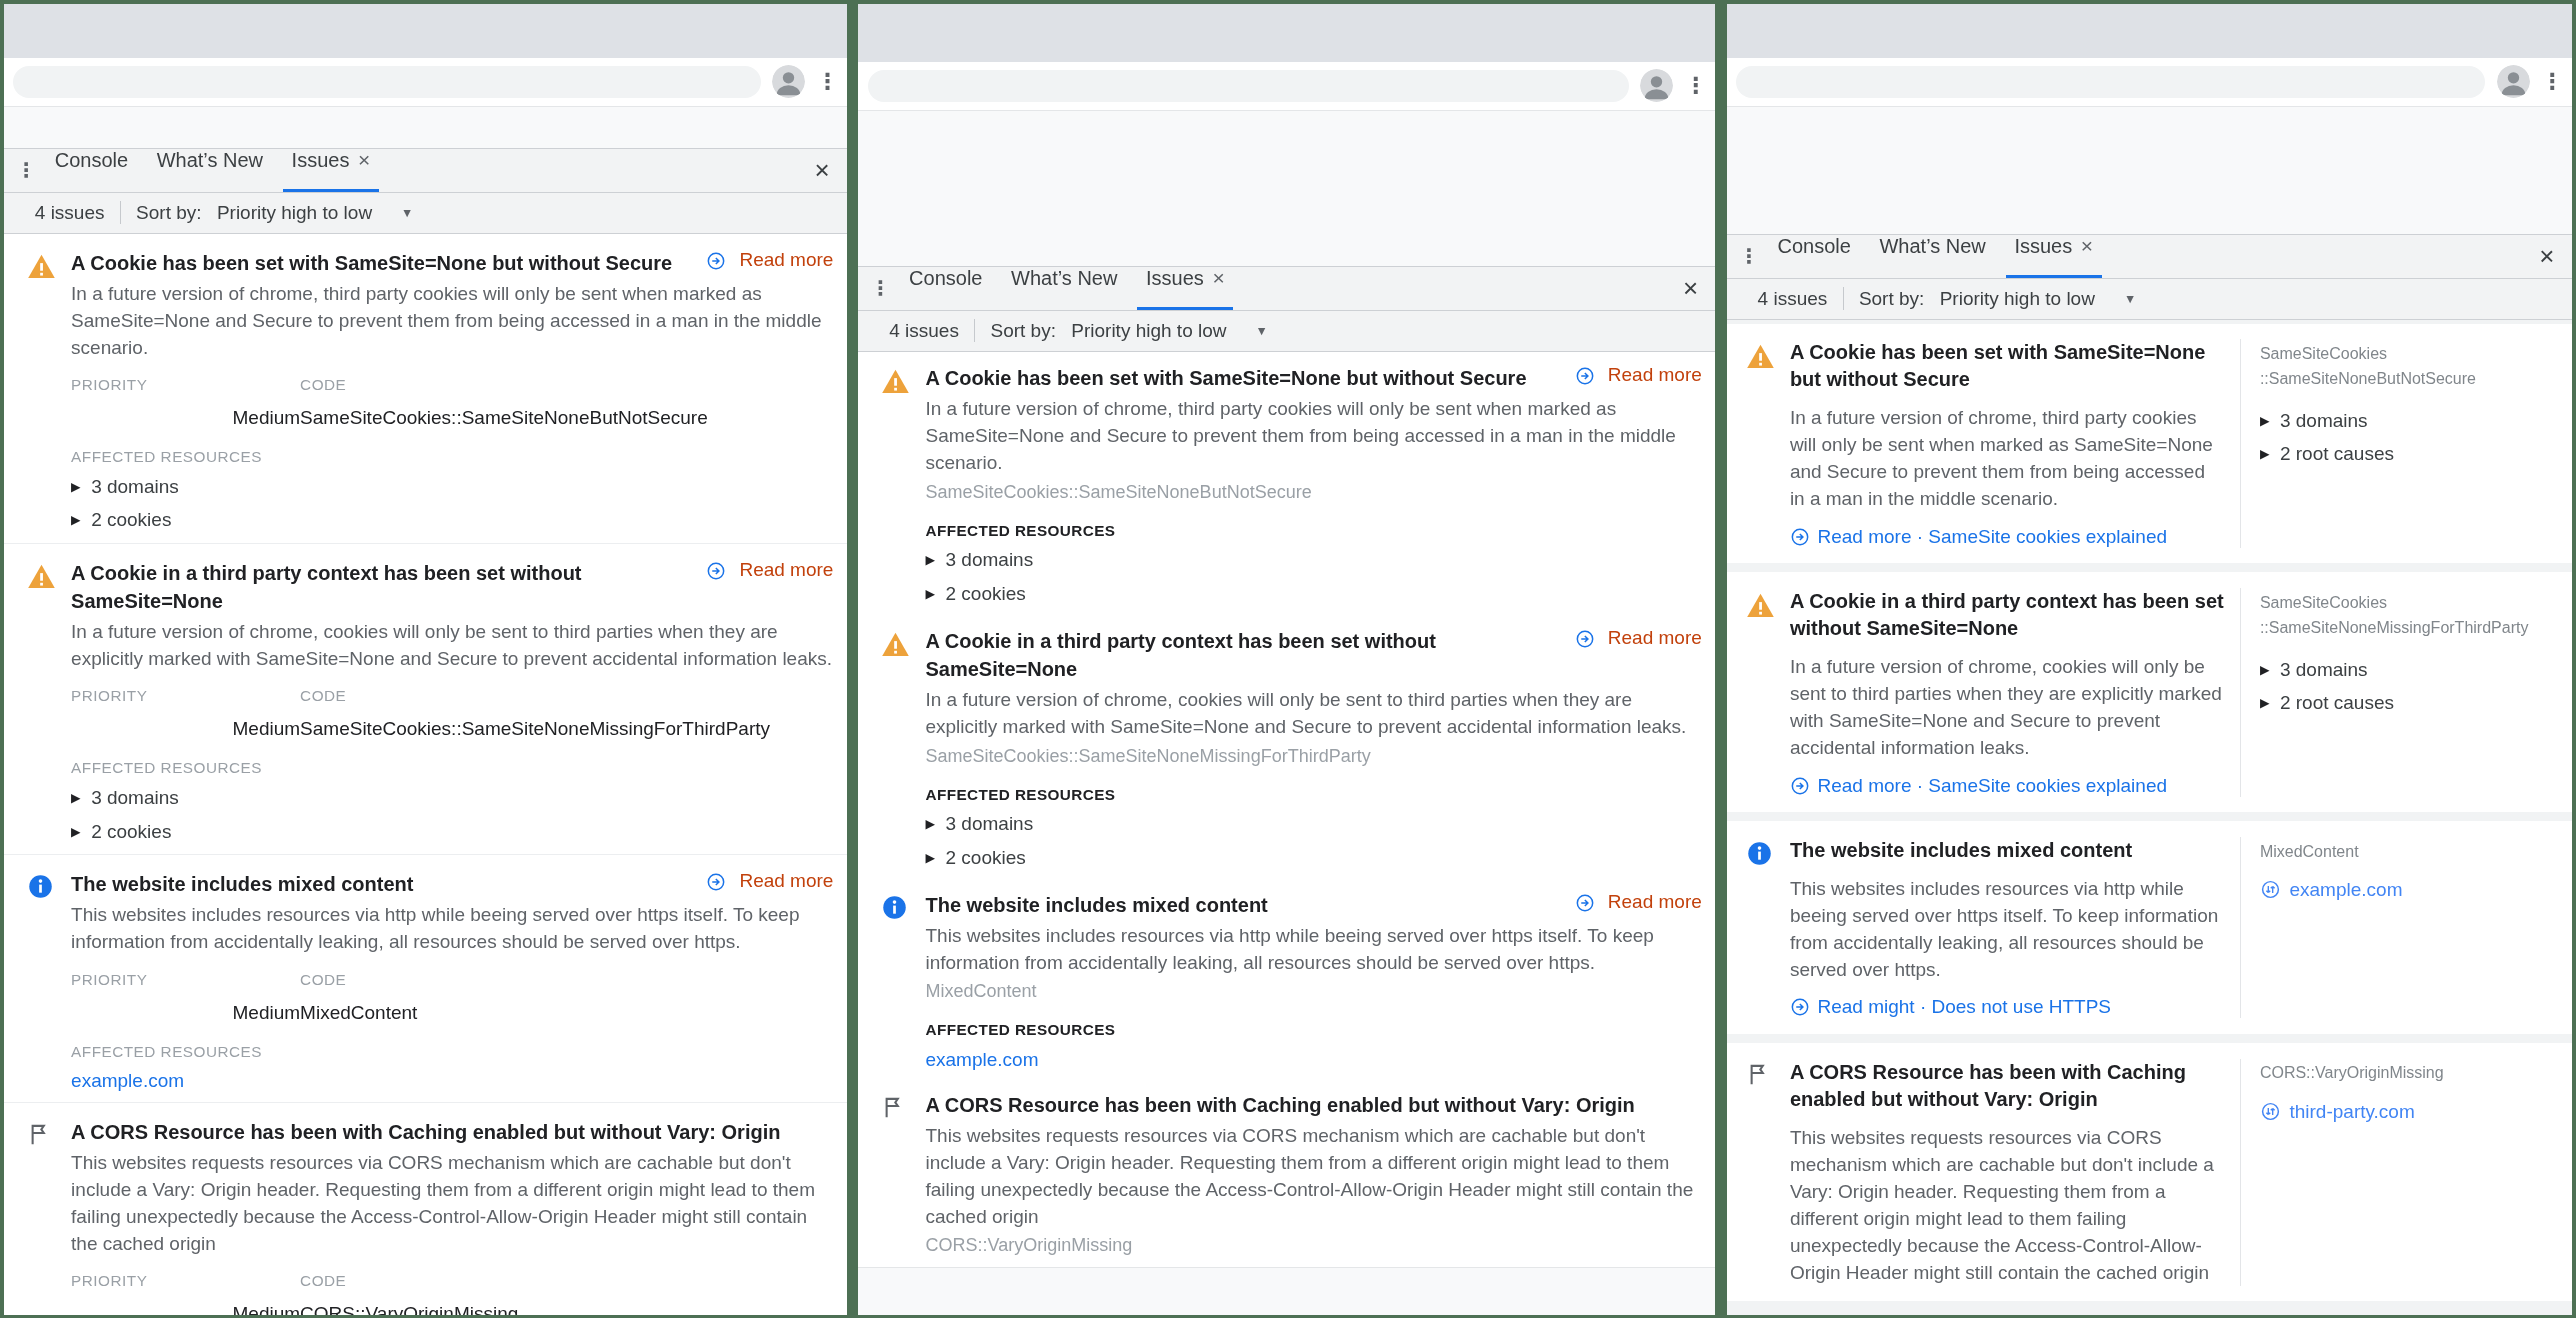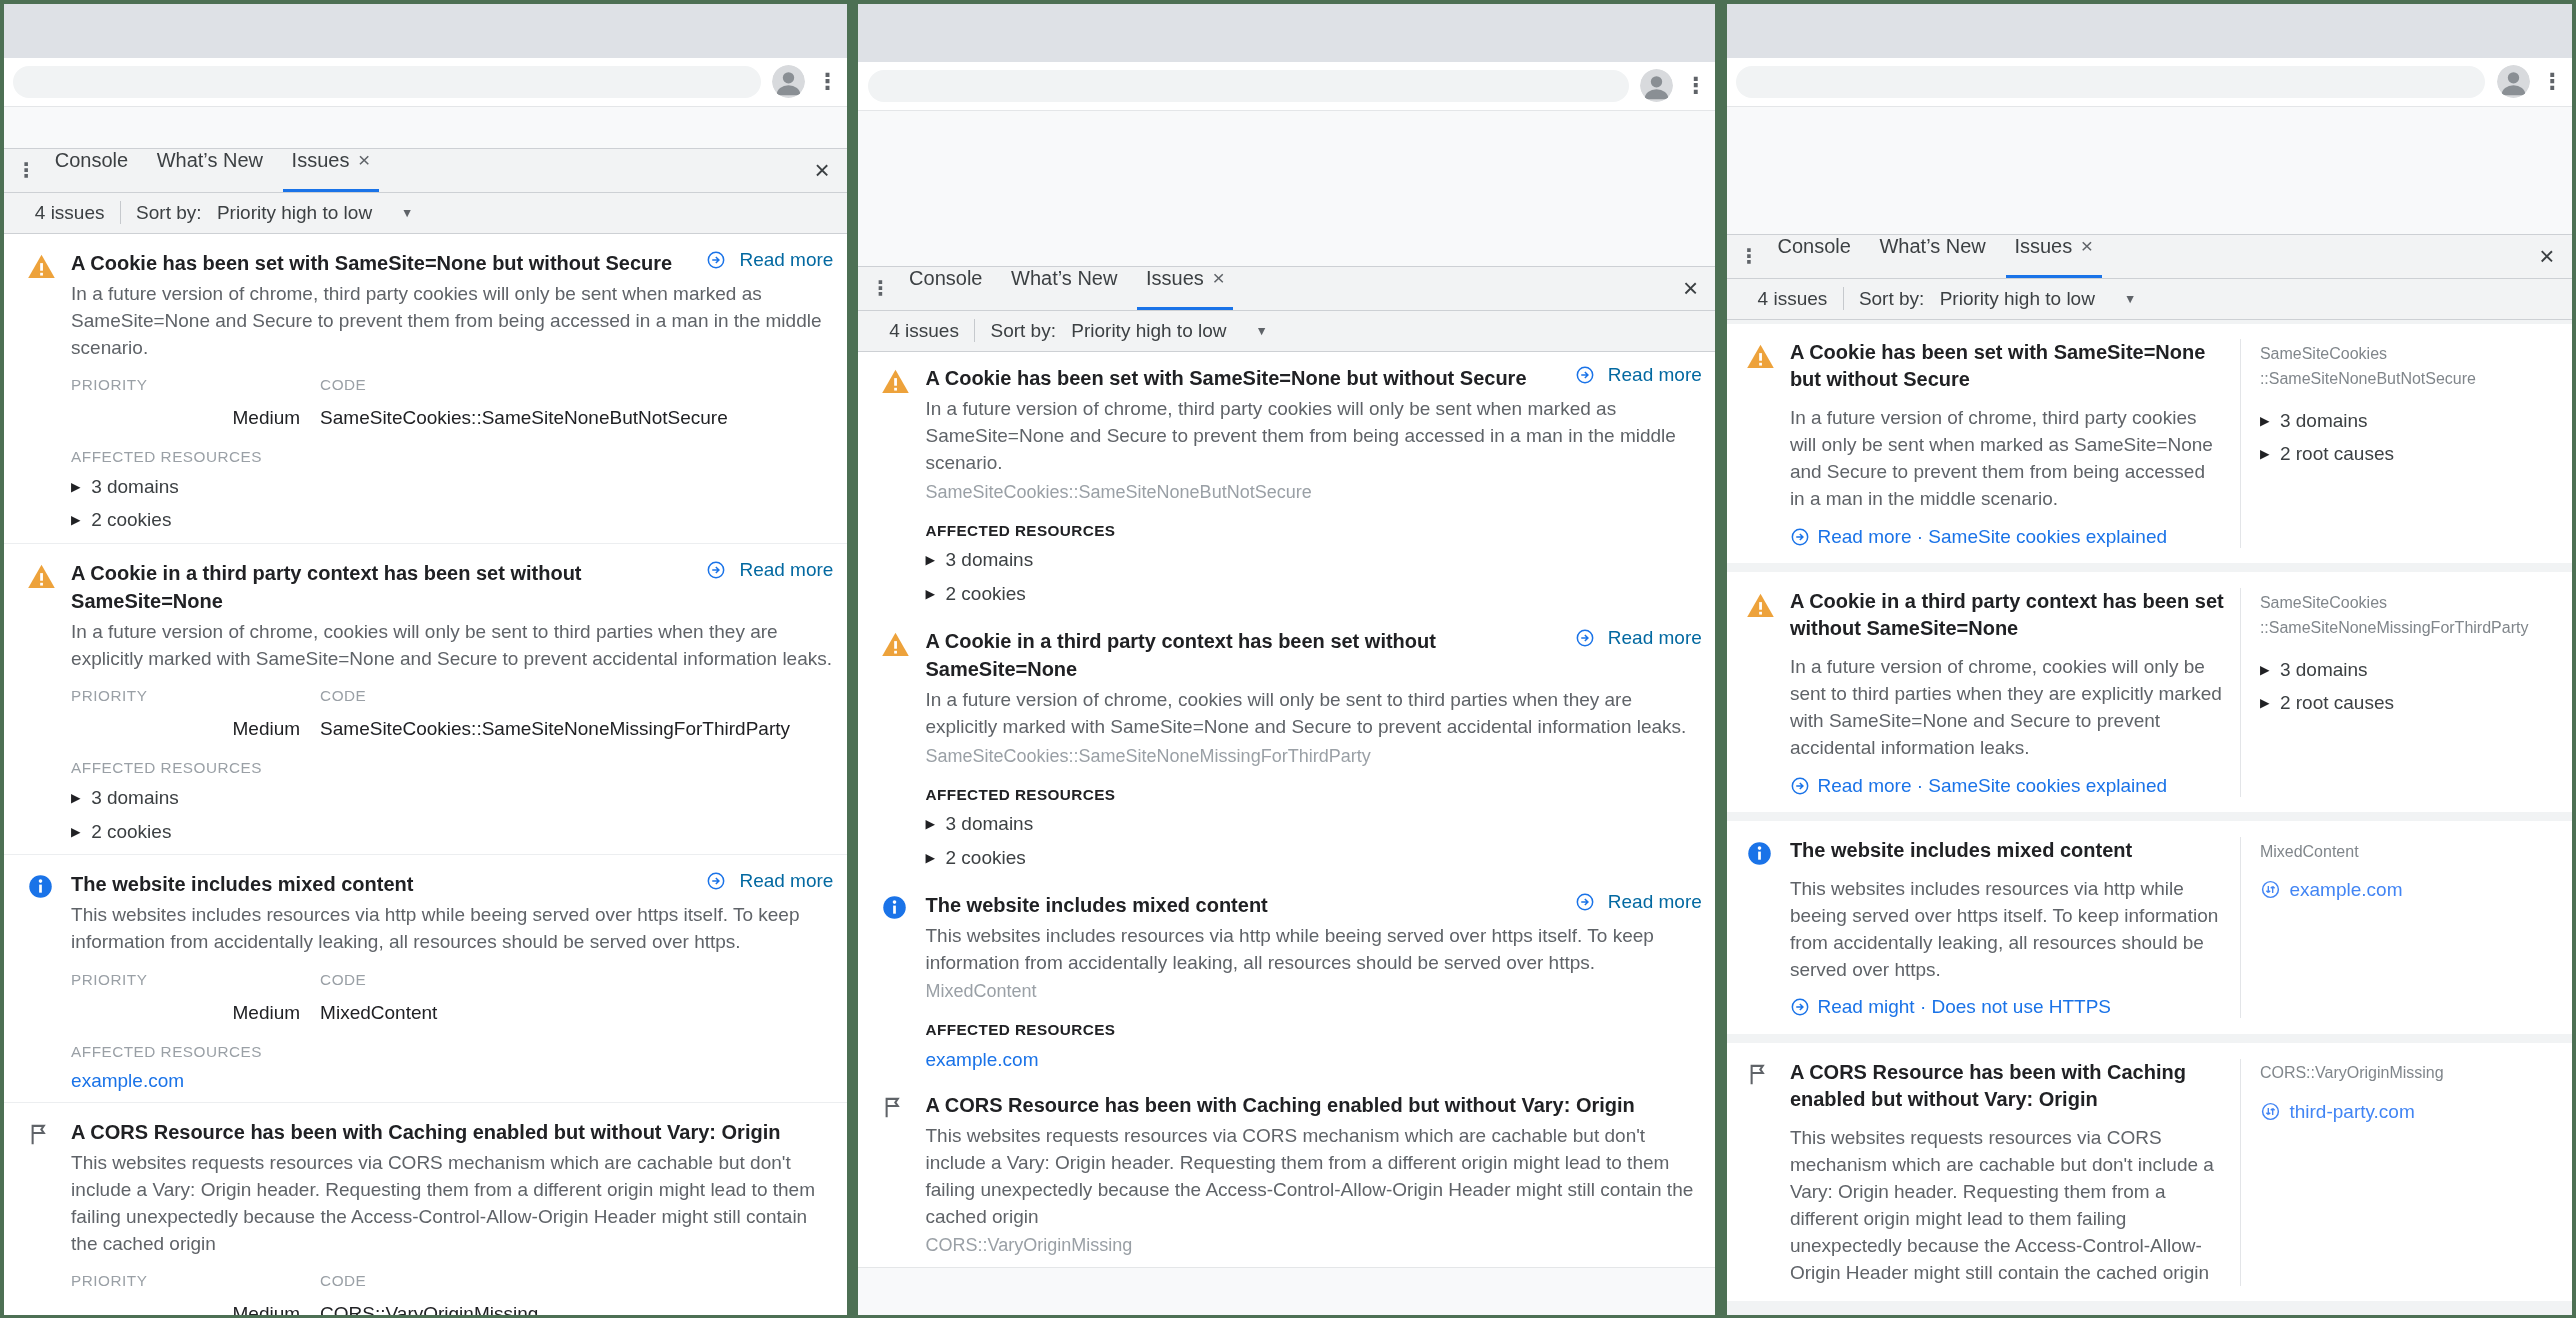--- a/index.html
+++ b/index.html
@@ -36,23 +36,23 @@
   .dd { font-size: 12.4px; color: #5f6368; }
 
   
   .content { flex: 1 1 auto; background: #fff; overflow: hidden; }
   .issue { display: flex; padding: 15.3px 13.4px 9.5px 23px; border-bottom: 1px solid #eceef0; }
   .issue:last-child { border-bottom: none; }
   .icol { width: 29px; margin: 2.9px 15.3px 0 0; flex: 0 0 auto; }
   .ibody { flex: 1; min-width: 0; }
   .trow { display: flex; align-items: flex-start; }
   .ititle { font-size: 20px; font-weight: 700; color: #202124; line-height: 28px; flex: 1; }
-  .readmore { display: flex; align-items: center; gap: 13px; color: #0369a1; font-size: 19px; white-space: nowrap; margin-left: 11.4px; cursor: pointer; }
+  .readmore { display: flex; align-items: flex-end; gap: 13px; color: #c2410c; font-size: 19px; white-space: nowrap; margin-left: 11.4px; cursor: pointer; }
   .idesc { font-size: 19px; line-height: 27px; color: #5f6368; max-width: 790px; margin-top: 2.9px; }
-  .cols { display: flex; margin-top: 15.3px; gap: 20px; }
+  .cols { display: flex; margin-top: 15.3px; }
   .c1 { width: 229px; }
   .lab { font-size: 15.3px; letter-spacing: 0.5px; color: #9aa0a6; }
   .val { font-size: 19px; color: #202124; margin-top: 13px; text-align: right; }
   .res-lab { margin-top: 19px; }
   .exp { display: flex; align-items: center; gap: 10.5px; font-size: 19px; color: #3c4043; margin-top: 7.6px; line-height: 26px; cursor: pointer; }
   .tri { font-size: 12.4px; color: #202124; }
   .rlink { color: #1a73e8; font-size: 19px; margin-top: 9.5px; cursor: pointer; }
 
   
   .p1 .issue { border-bottom: none; padding: 12.4px 13.4px 7.6px 23px; }

